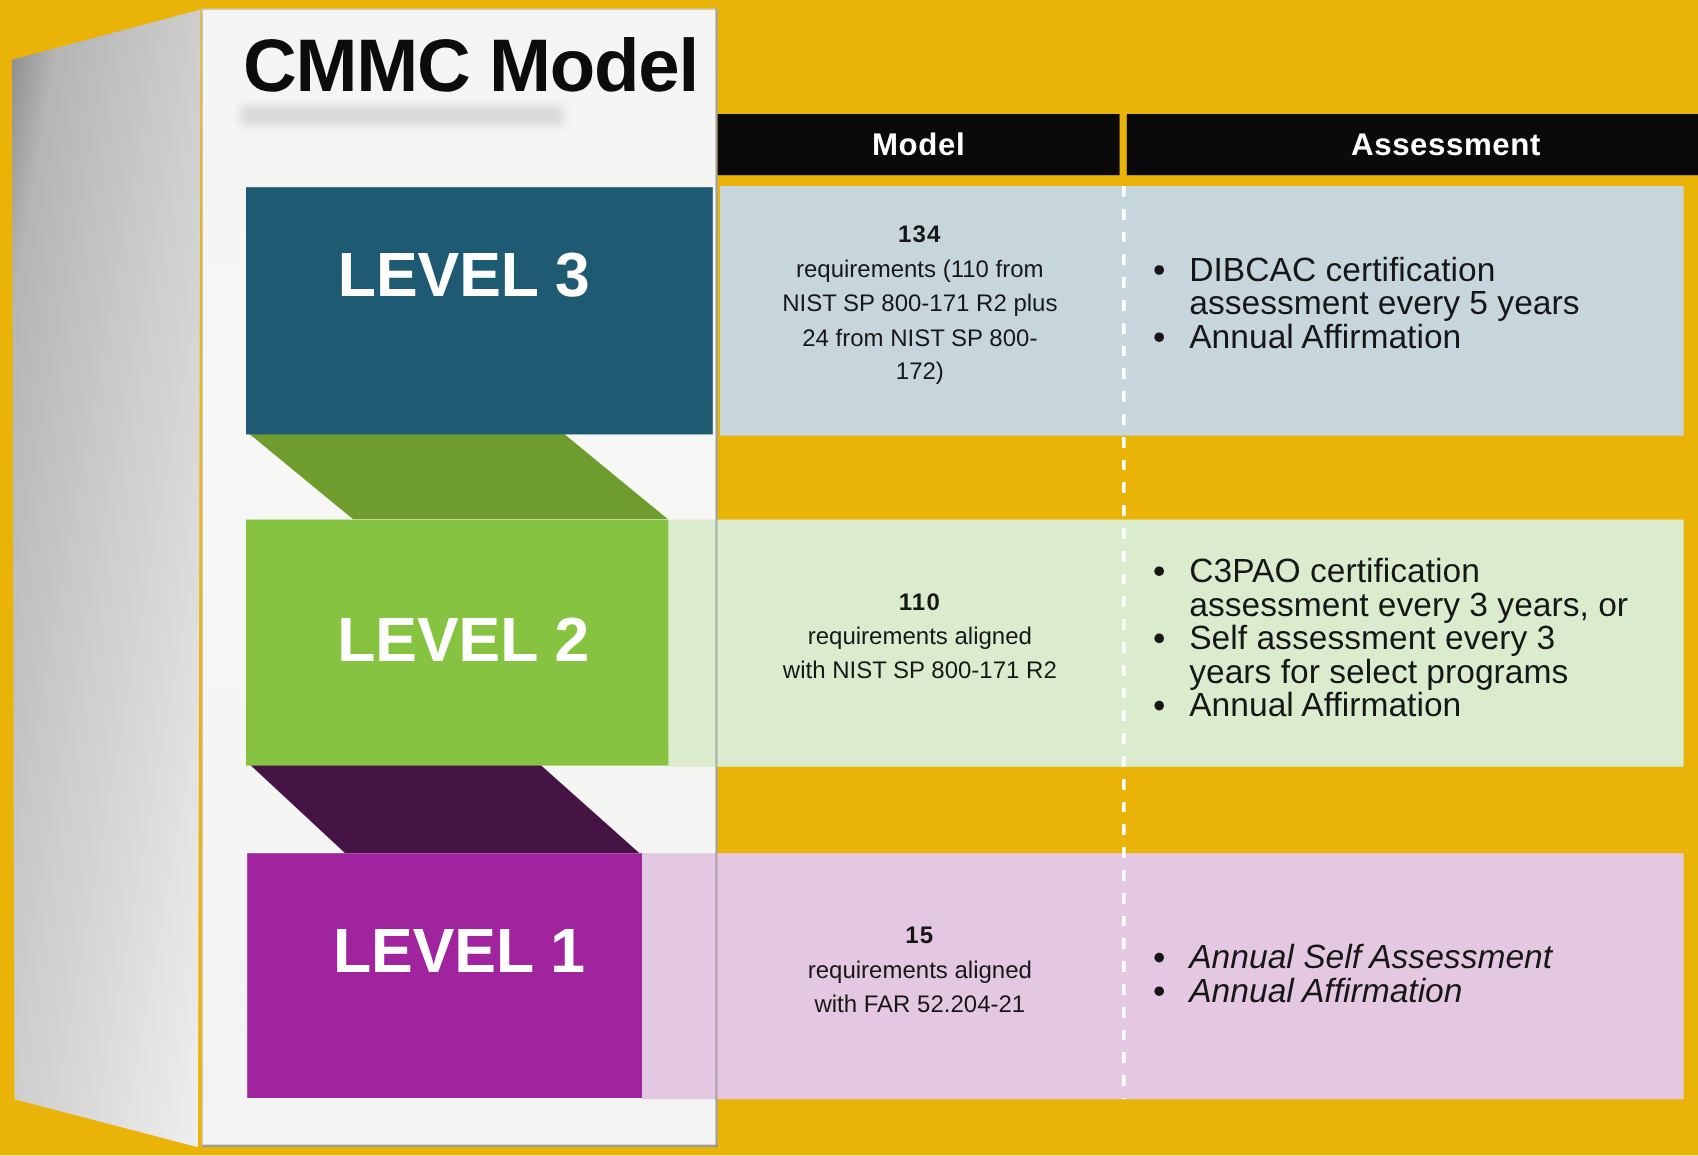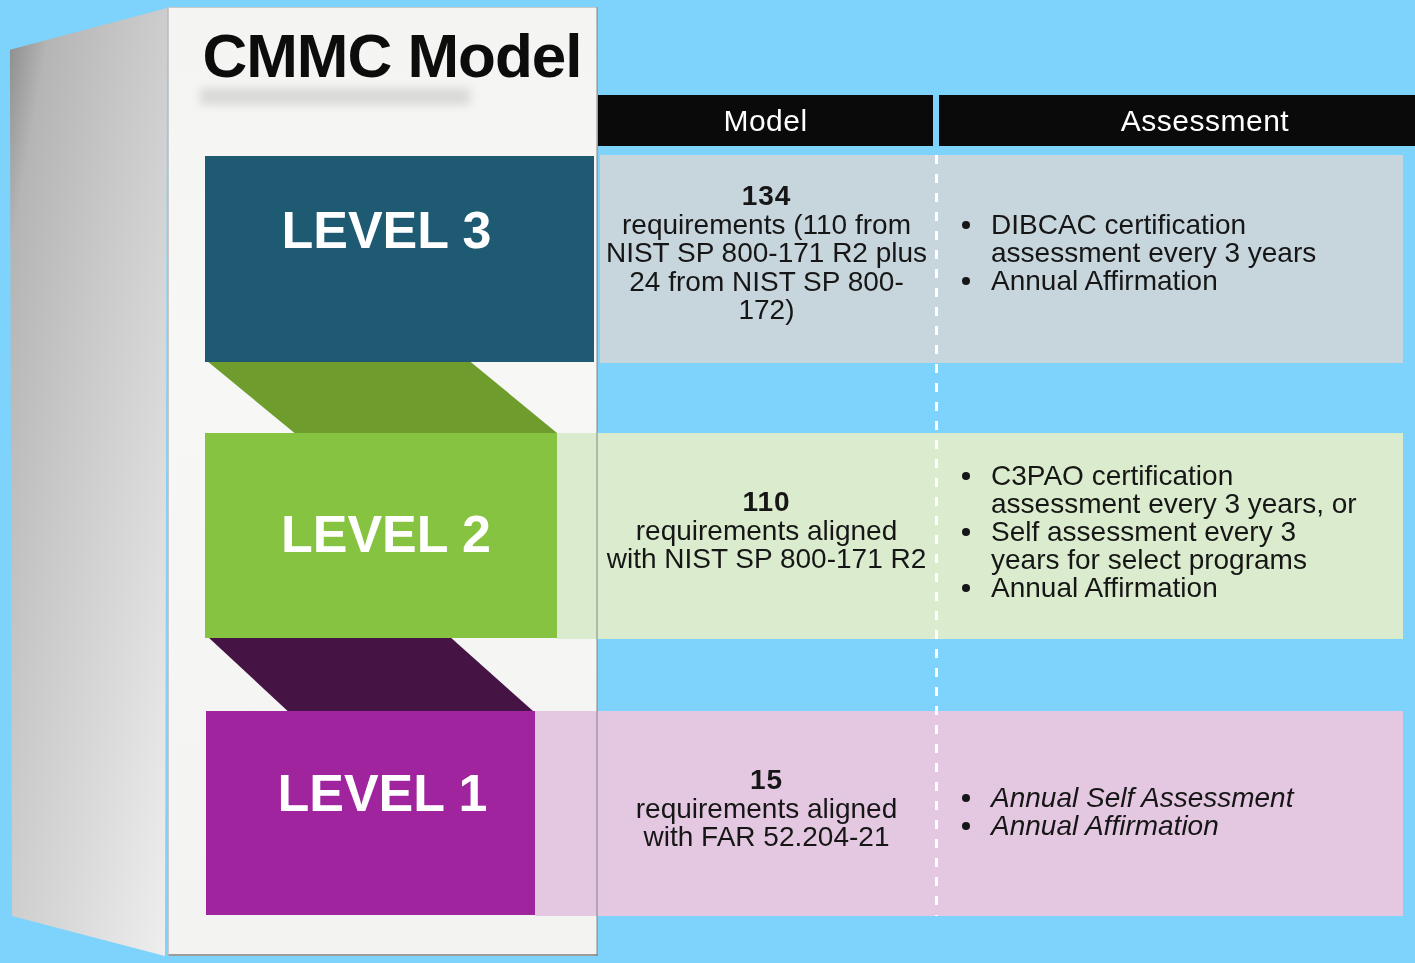--- a/index.html
+++ b/index.html
@@ -1,17 +1,17 @@
 <!DOCTYPE html>
 <html><head>
 <meta charset="utf-8">
 <style>
   html,body{margin:0;padding:0;background:#ffffff;}
   #stage{
-    position:relative;width:1415px;height:963px;overflow:hidden;background:#7dd3fc;
+    position:relative;width:1415px;height:963px;overflow:hidden;background:#eab308;
     font-family:"Liberation Sans","DejaVu Sans",sans-serif;color:#161616;
   }
   .abs{position:absolute;}
 
   
   #side-face{
     left:8px;top:6px;width:161px;height:952px;z-index:1;
     background:linear-gradient(100deg,#868686 0%,#b5b5b5 14%,#c9c9c9 42%,#dcdcdc 72%,#efefef 100%);
     -webkit-clip-path:polygon(1.2% 4.6%,98.8% 0.2%,97.5% 99.8%,2.5% 95.6%);
     clip-path:polygon(1.2% 4.6%,98.8% 0.2%,97.5% 99.8%,2.5% 95.6%);
@@ -27,21 +27,21 @@
     font-size:62px;font-weight:bold;letter-spacing:-1px;color:#0c0c0c;white-space:nowrap;
   }
   .ghost{z-index:3;pointer-events:none;}
   #ghost-title{left:200px;top:88px;width:270px;height:17px;background:#3a3a3a;opacity:.14;filter:blur(4px);}
   #ghost-level1{left:310px;top:824px;width:132px;height:22px;background:#2e0030;opacity:.12;filter:blur(5px);}
 
   
   .header-bar{top:95px;height:51px;z-index:6;display:flex;align-items:center;justify-content:center;}
   #bar-model{left:598px;width:335px;}
   #bar-assessment{left:939px;width:532px;align-items:center;}
-  .header-label{font-size:30px;font-weight:normal;color:#ffffff;letter-spacing:.5px;white-space:nowrap;}
+  .header-label{font-size:26px;font-weight:bold;color:#ffffff;letter-spacing:.5px;white-space:nowrap;}
 
   
   .row-bg{z-index:4;}
   #row-3{left:600px;top:155px;width:803px;height:208px;}
   #row-2{left:557px;top:433px;width:846px;height:206px;}
   #row-1{left:535px;top:711px;width:868px;height:205px;}
 
   
   .connector{z-index:5;}
   #fold-3-2{left:207px;top:361px;width:350px;height:72px;
@@ -57,21 +57,21 @@
   #banner-2{left:205px;top:433px;width:352px;height:205px;padding:71px 0 0 10px;}
   #banner-1{left:206px;top:711px;width:329px;height:204px;padding:52px 0 0 24px;}
   .banner-label{font-size:52px;font-weight:bold;color:#ffffff;letter-spacing:0;white-space:nowrap;}
 
   
   #col-divider{left:935px;top:155px;width:3px;height:761px;z-index:7;
     background:repeating-linear-gradient(180deg,#ffffff 0 9px,rgba(255,255,255,0) 9px 19px);}
   #panel-edge{left:596px;top:7px;width:2px;height:949px;z-index:7;background:rgba(110,110,110,.4);}
 
   
-  .model-block{left:600px;width:333px;z-index:8;text-align:center;font-size:28px;line-height:28.5px;}
+  .model-block{left:600px;width:333px;z-index:8;text-align:center;font-size:20px;line-height:28.5px;}
   .model-num{font-weight:bold;letter-spacing:1px;}
   #model-3{top:182px;}
   #model-2{top:488px;}
   #model-1{top:766px;}
 
   .assess-block{left:962px;width:441px;z-index:8;font-size:28px;line-height:28px;}
   #assess-3{top:211px;}
   #assess-2{top:462px;}
   #assess-1{top:784px;font-style:italic;}
   .bullet-item{display:flex;align-items:flex-start;}
@@ -132,21 +132,21 @@
     <div class="model-num">15</div>
     <div>requirements aligned</div>
     <div>with FAR 52.204-21</div>
   </div>
 
   <div class="abs assess-block" id="assess-3">
     <div class="bullet-item">
       <span class="dot"></span>
       <div>
         <div>DIBCAC certification</div>
-        <div>assessment every 3 years</div>
+        <div>assessment every 5 years</div>
       </div>
     </div>
     <div class="bullet-item">
       <span class="dot"></span>
       <div>
         <div>Annual Affirmation</div>
       </div>
     </div>
   </div>
 

